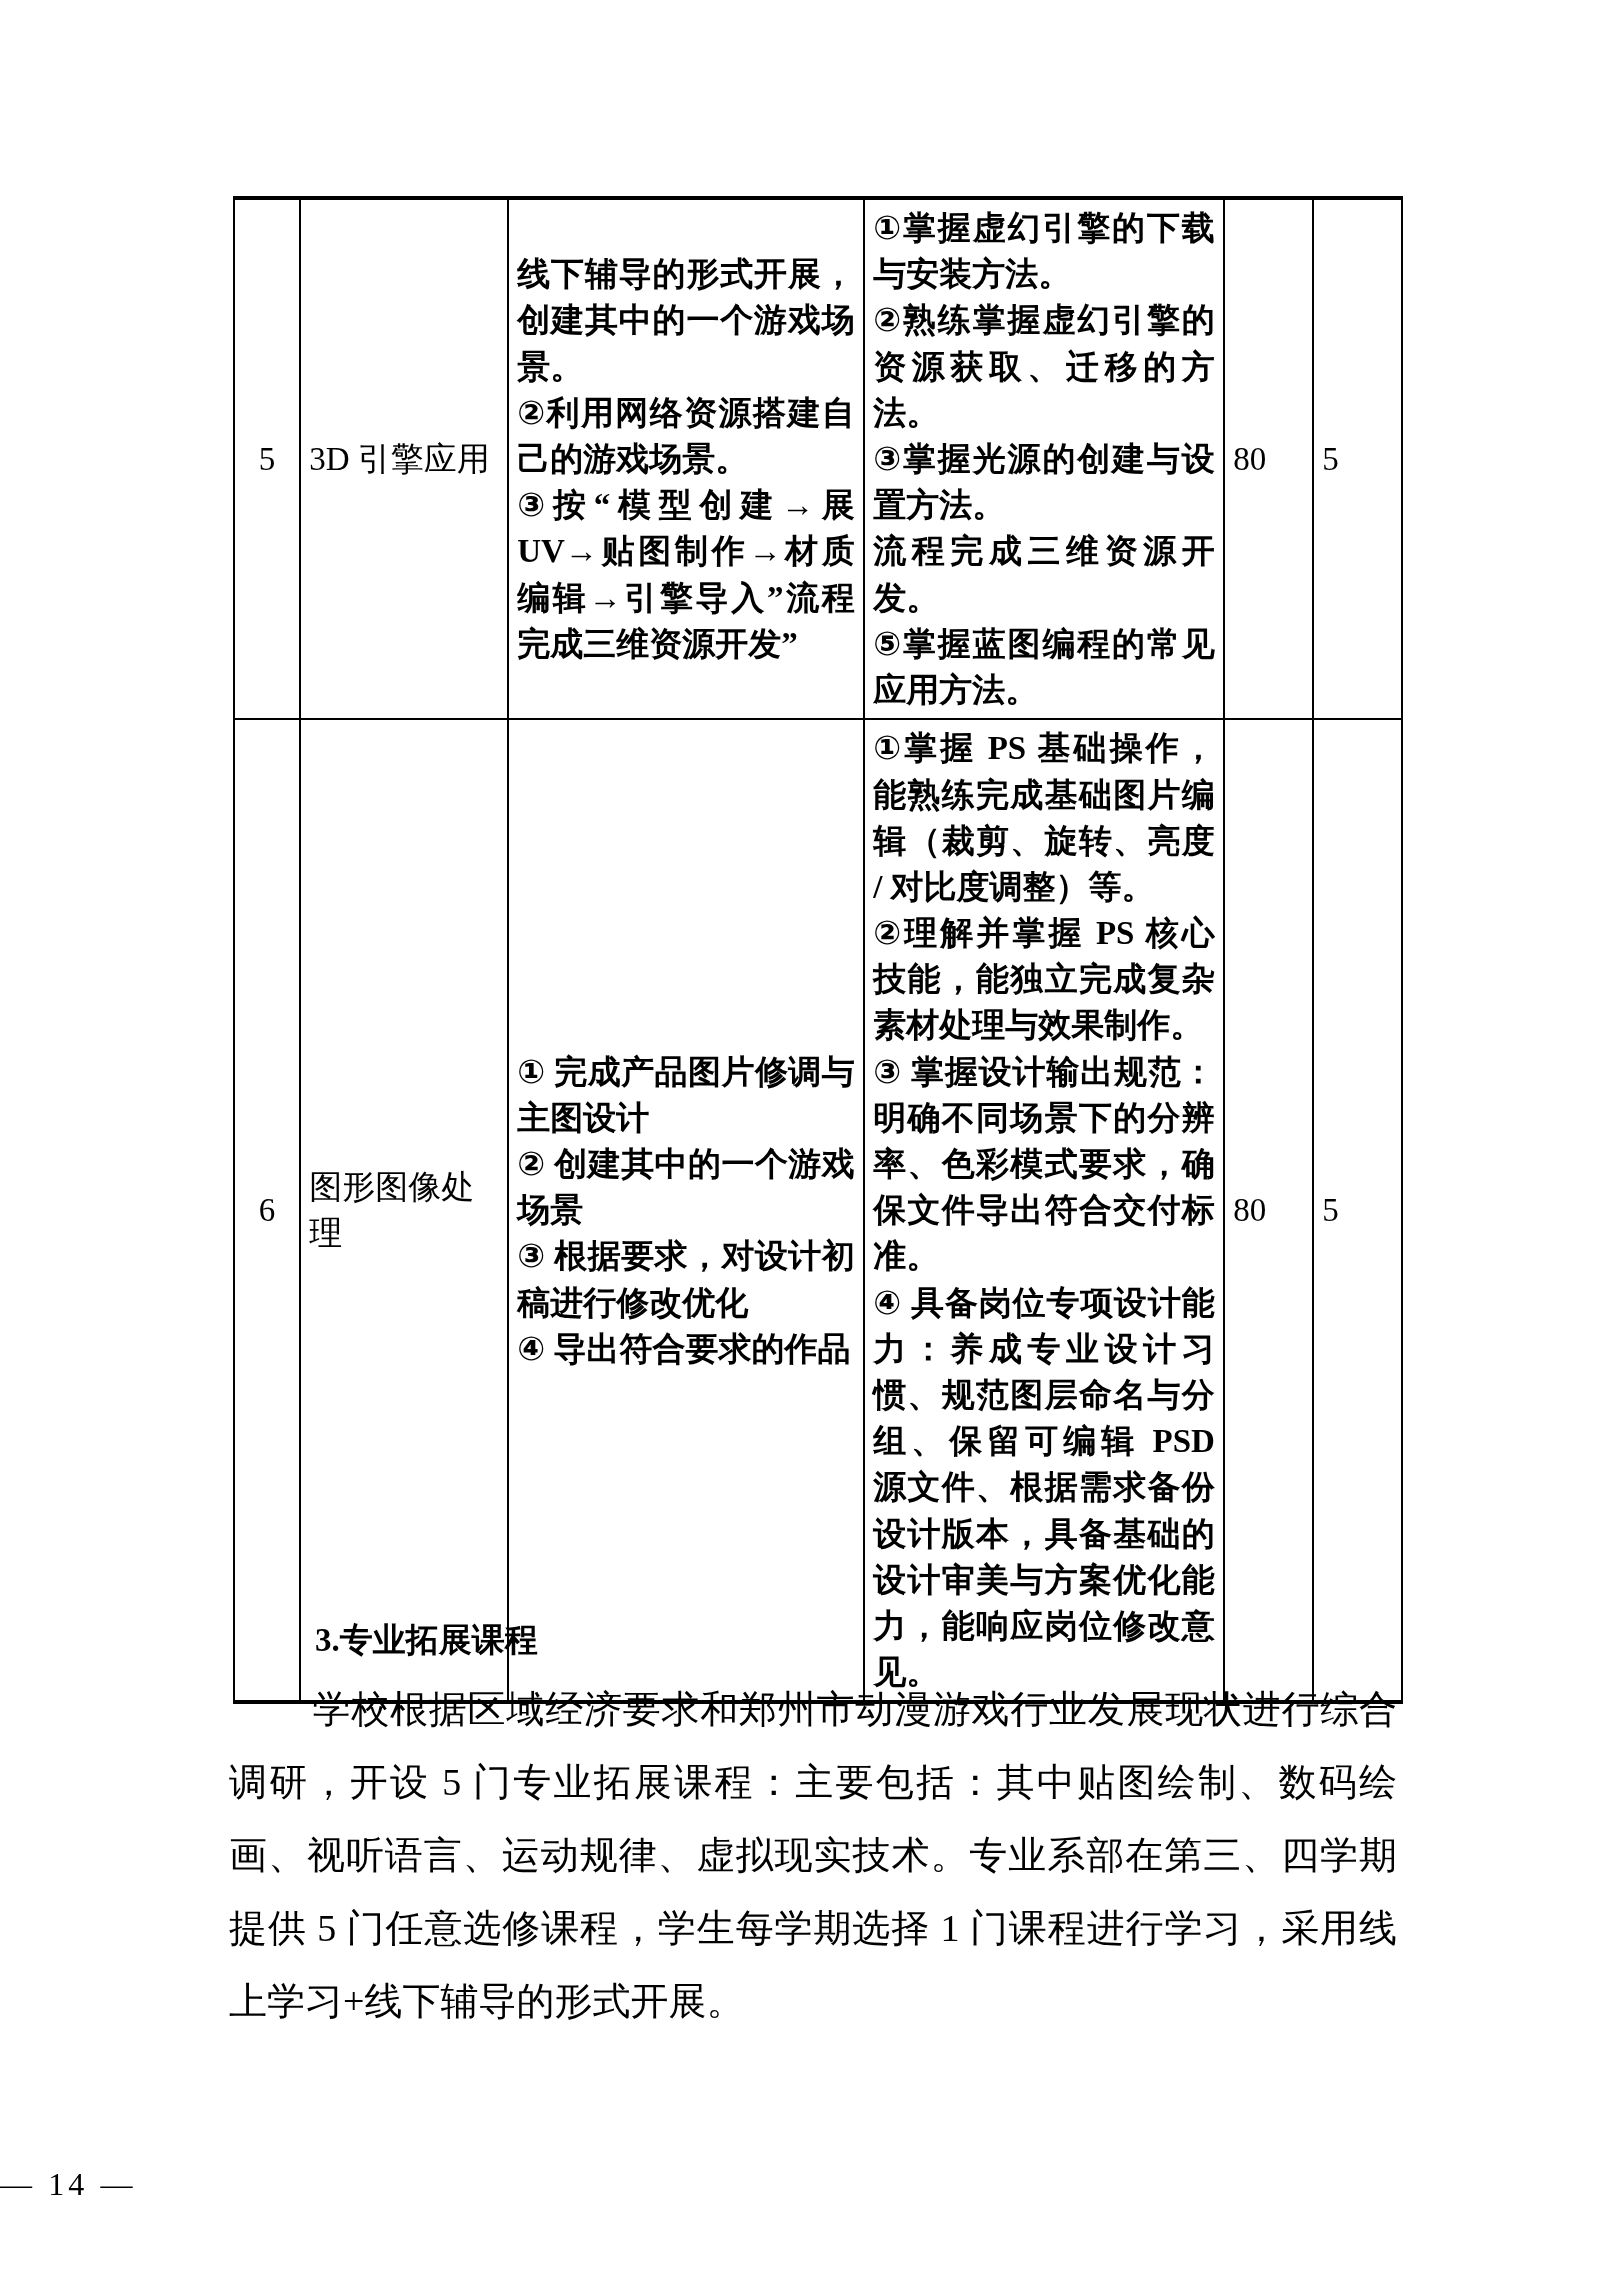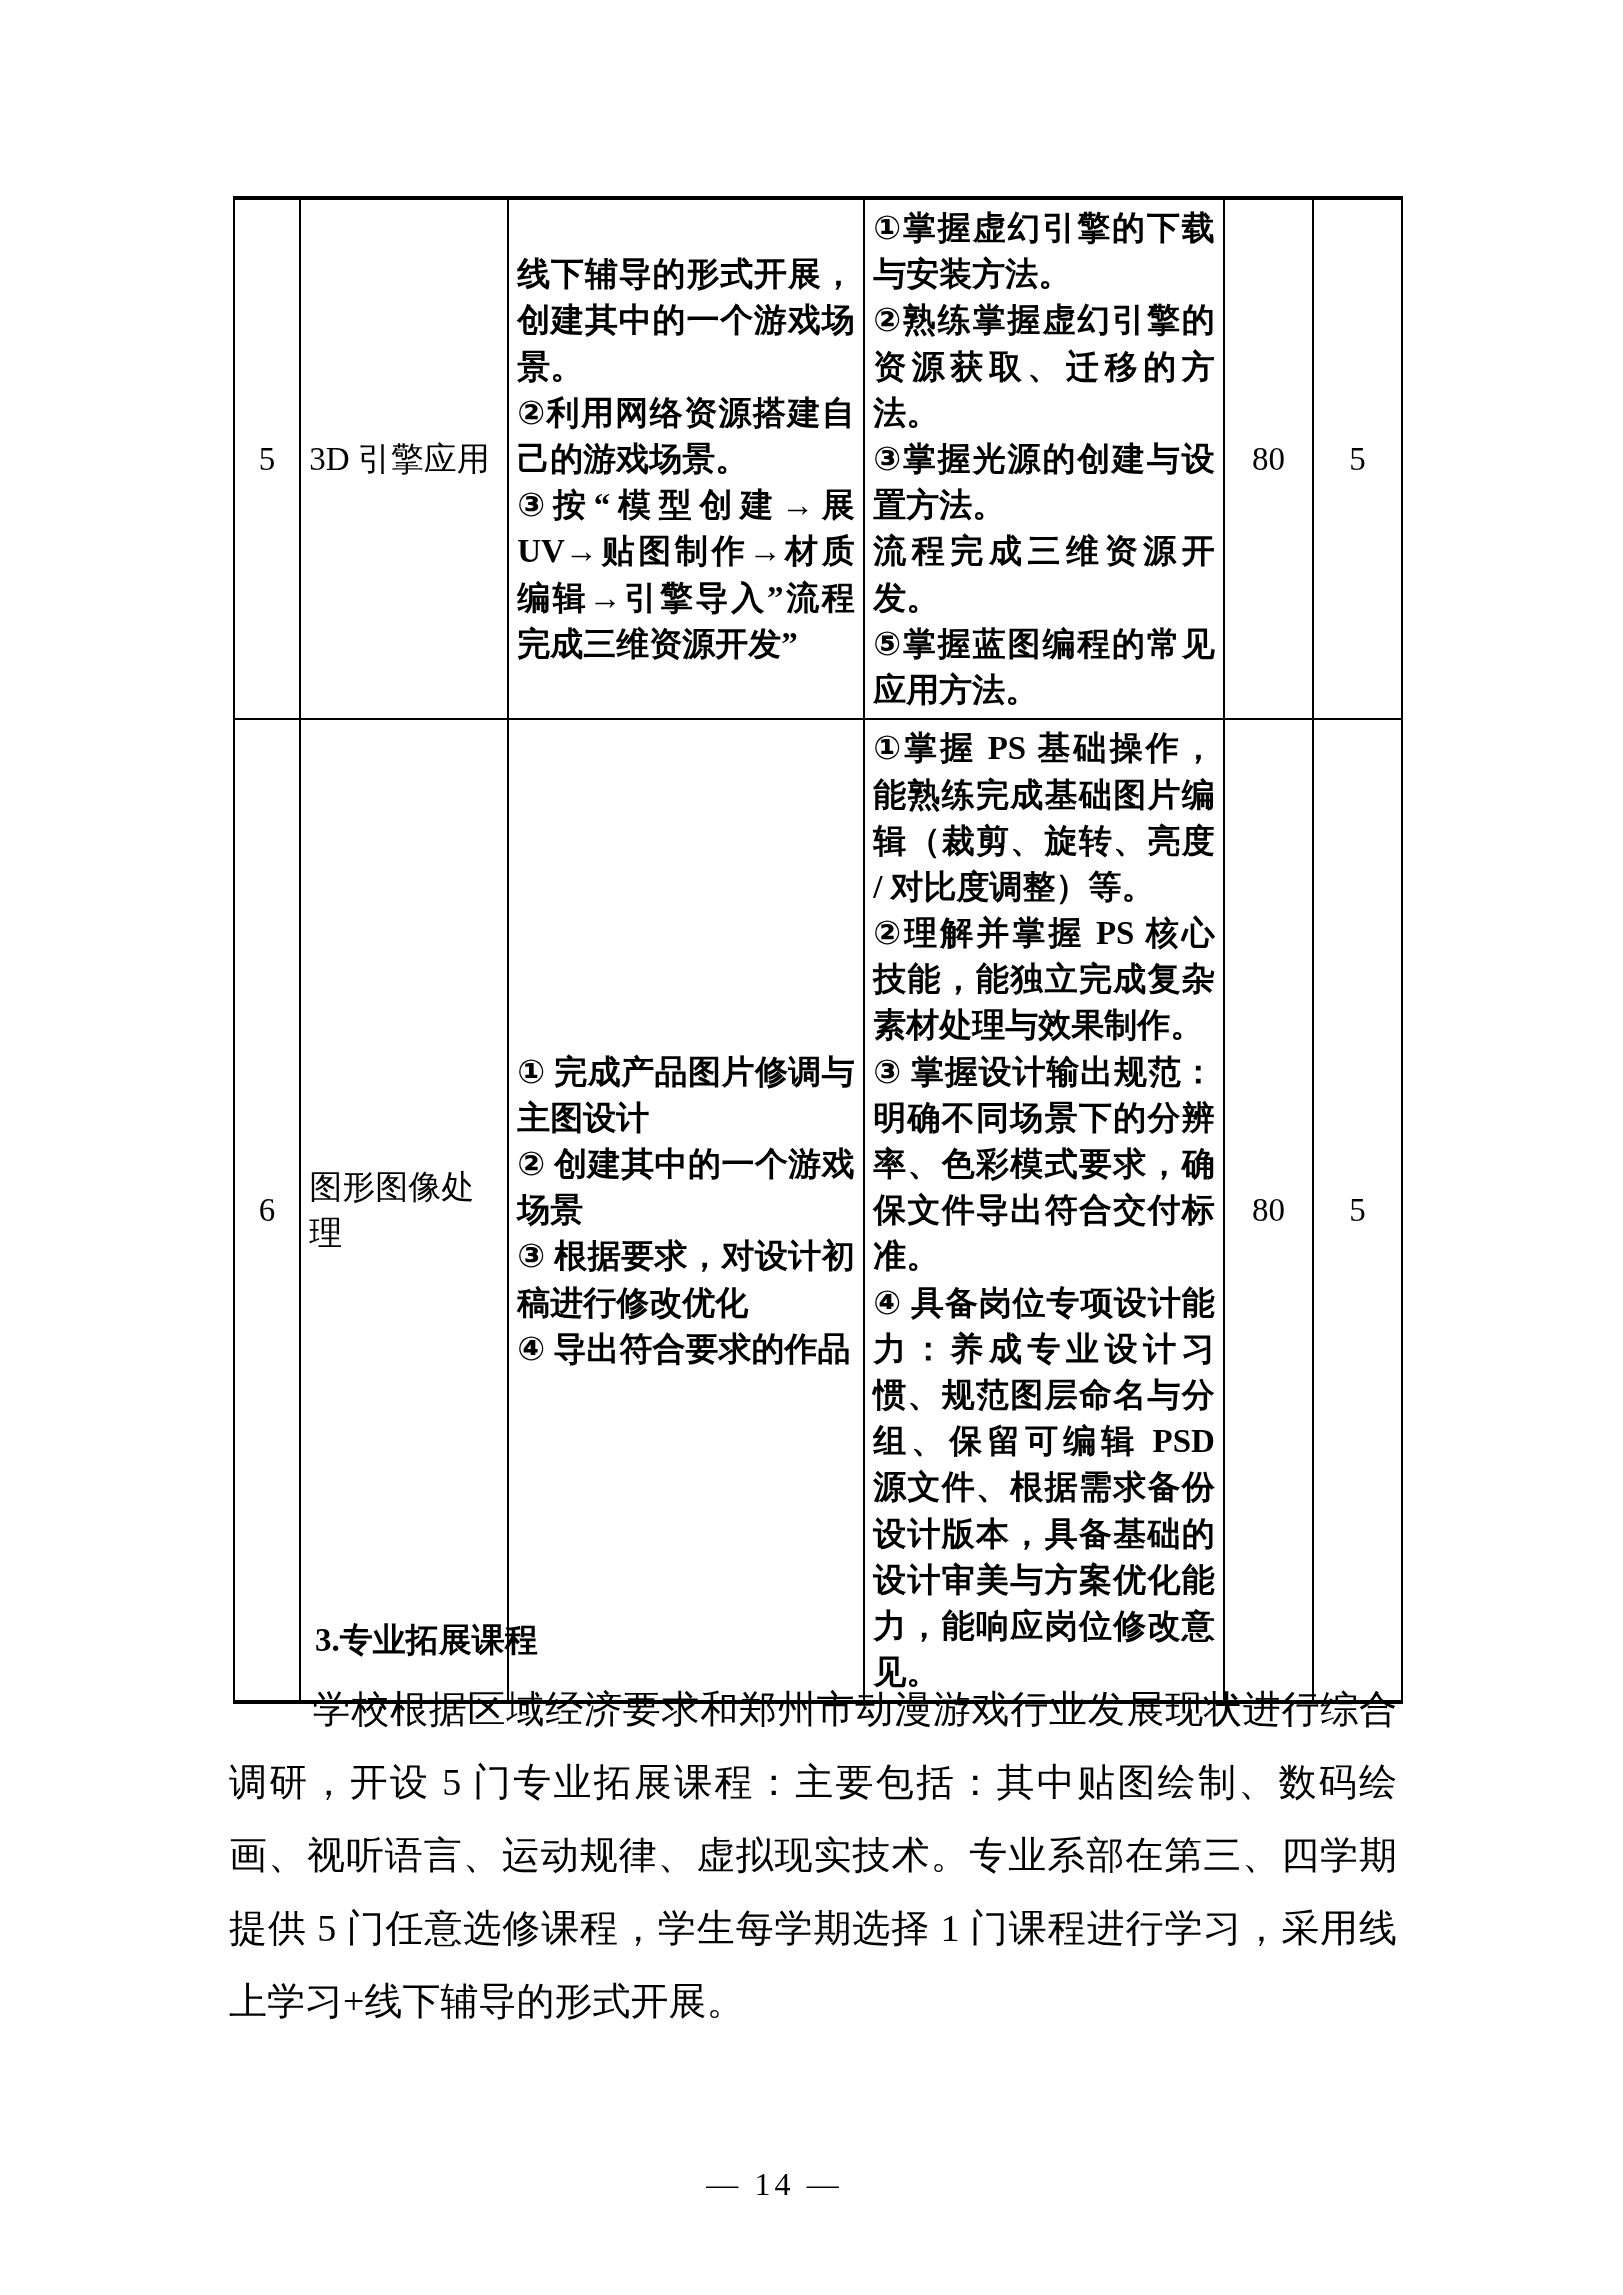--- a/index.html
+++ b/index.html
@@ -24,39 +24,39 @@
     vertical-align:middle;
     font-size:33px;
     line-height:1.4;
     padding:5.1px 8.2px;
     word-break:break-word;
   }
   td.c-index{text-align:center;padding:5.1px 2px;}
   td.c-course{padding:5.1px 15.3px;text-align:left;}
   td.c-tasks{line-height:48px;text-align:justify;}
   td.c-objectives{line-height:43px;text-align:justify;}
-  td.c-hours,td.c-credits{text-align:center;padding:5.1px 4.1px;}
+  td.c-hours,td.c-credits{text-align:left;padding:5.1px 4.1px;}
   td p{margin:0;font-weight:bold;}
   tr.row-5{height:468px;}
   tr.row-6{height:928px;}
 
   .section-heading{
     position:absolute;left:315px;top:1621px;
     font-size:33px;font-weight:bold;line-height:1.2;
     margin:0;
   }
   .body-paragraph{
     position:absolute;left:229px;top:1673px;width:1168px;
     font-size:38px;line-height:73px;
     text-align:justify;text-indent:2.2em;
     margin:0;
   }
   .page-number{
     position:absolute;left:0;top:2166px;width:1549px;
-    text-align:center;font-size:32px;letter-spacing:4.1px;
+    text-align:left;font-size:32px;letter-spacing:4.1px;
   }
 </style>
 </head>
 <body>
 
 <div class="page">
 
   <table class="course-table">
     <colgroup>
       <col style="width:66px">

